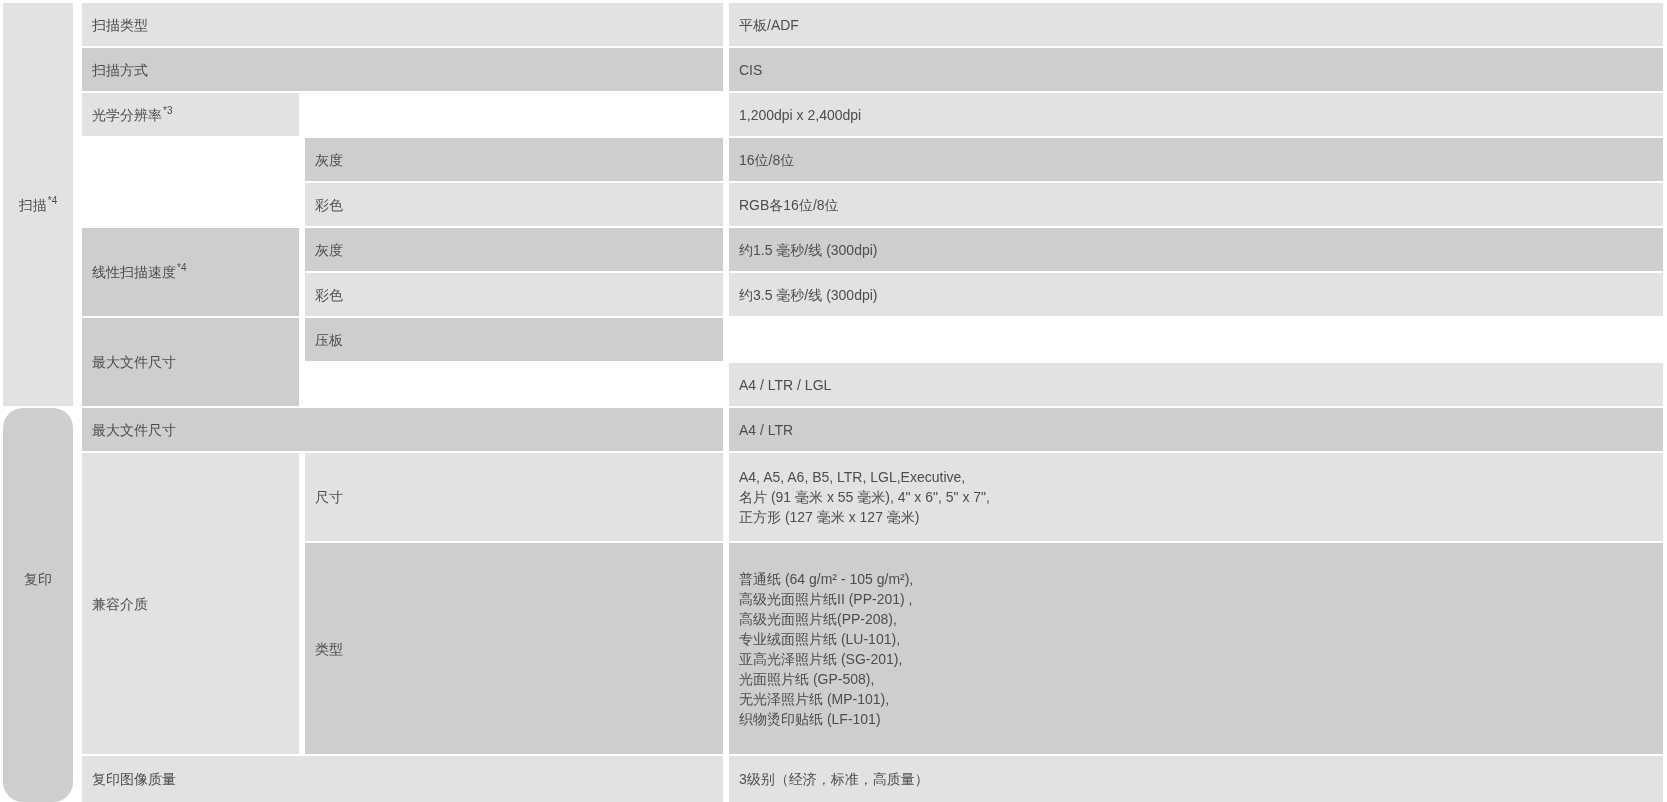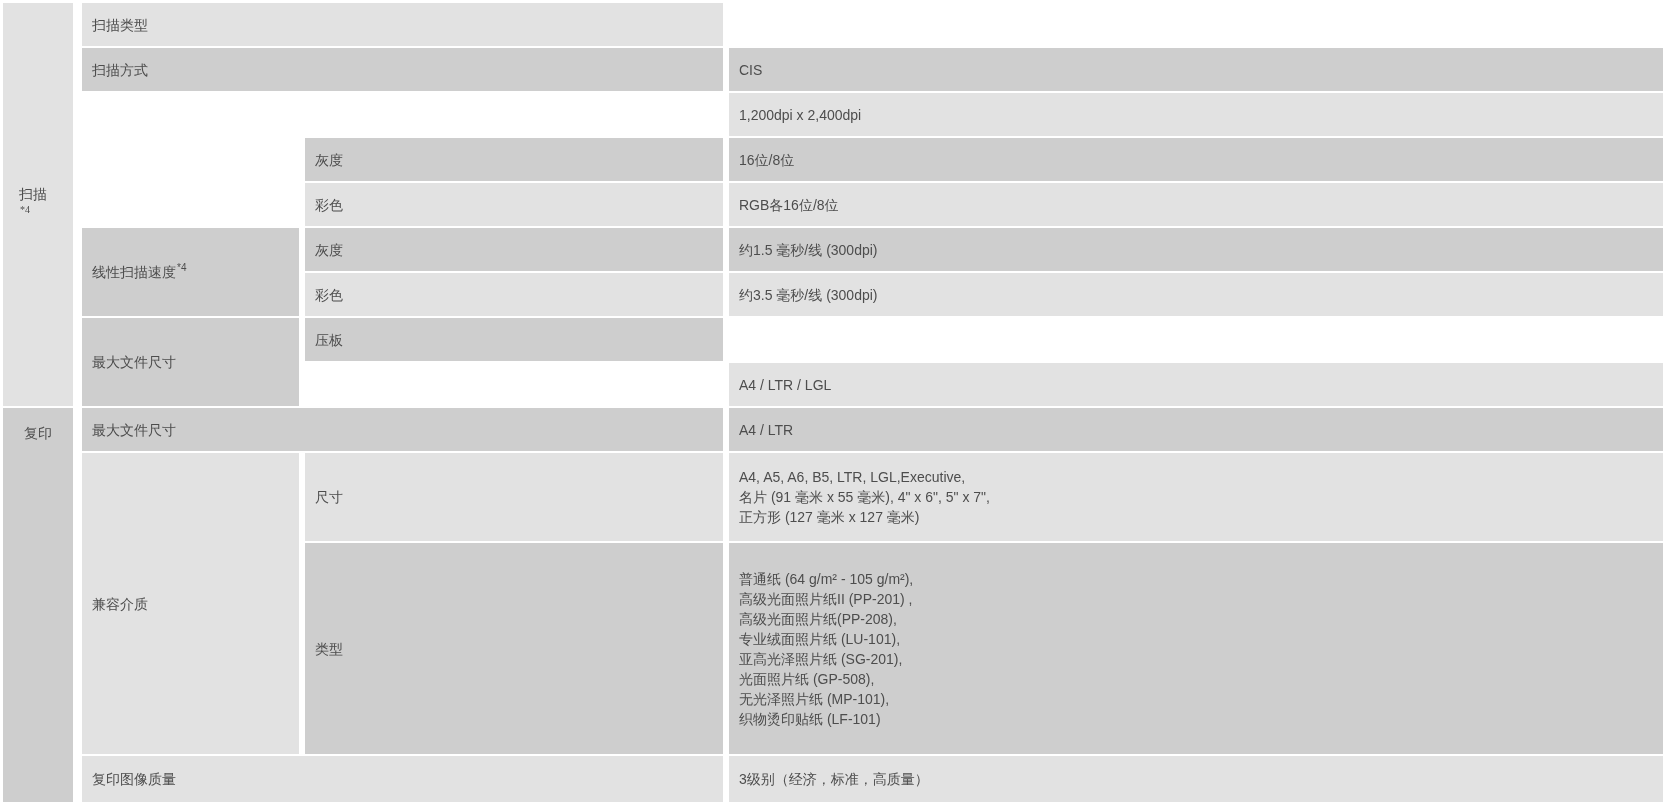--- a/index.html
+++ b/index.html
@@ -29,54 +29,59 @@
     display: flex;
     align-items: center;
     padding: 0 30px 0 10px;
     font-size: 14px;
     color: var(--text);
     line-height: 20px;
     overflow: hidden;
   }
   .light { background: var(--row-light); }
   .dark  { background: var(--row-dark); }
-  .c1 { margin-right: 9px; justify-content: center; padding: 16px; font-family: Liberation Serif, serif; }
+  .c1 { margin-right: 9px; justify-content: center; padding: 4px; }
   .c4 { margin-right: 2px; }
   .rlast { margin-bottom: 0; }
   .multiline { white-space: pre-line; line-height: 20px; }
   sup.fn {
     font-size: 10px;
     line-height: 0;
     vertical-align: super;
     margin-left: 1px;
   }
   .group-copy {
     flex-direction: column;
-    justify-content: flex-start;
+    justify-content: center;
     align-items: center;
     padding-bottom: 56px;
+    border-radius: 20px;
   }
 </style>
 </head>
 <body>
 
 <div class="spec-table">
 
   <div class="cell c1 light" style="grid-area:1/1/10/2">
     <span><span>扫描</span><sup class="fn">*4</sup></span>
   </div>
   <div class="cell c1 dark group-copy rlast" style="grid-area:10/1/14/2">
     <span>复印</span>
   </div>
 
   <div class="cell light" style="grid-area:1/2/2/4">扫描类型</div>
+  <div class="cell c4 light" style="grid-area:1/4/2/5">平板/ADF</div>
 
   <div class="cell dark" style="grid-area:2/2/3/4">扫描方式</div>
   <div class="cell c4 dark" style="grid-area:2/4/3/5">CIS</div>
 
+  <div class="cell light" style="grid-area:3/2/4/3">
+    <span><span>光学分辨率</span><sup class="fn">*3</sup></span>
+  </div>
   <div class="cell c4 light" style="grid-area:3/4/4/5">1,200dpi x 2,400dpi</div>
 
   <div class="cell dark" style="grid-area:4/3/5/4">灰度</div>
   <div class="cell c4 dark" style="grid-area:4/4/5/5">16位/8位</div>
   <div class="cell light" style="grid-area:5/3/6/4">彩色</div>
   <div class="cell c4 light" style="grid-area:5/4/6/5">RGB各16位/8位</div>
 
   <div class="cell dark" style="grid-area:6/2/8/3">
     <span><span>线性扫描速度</span><sup class="fn">*4</sup></span>
   </div>

